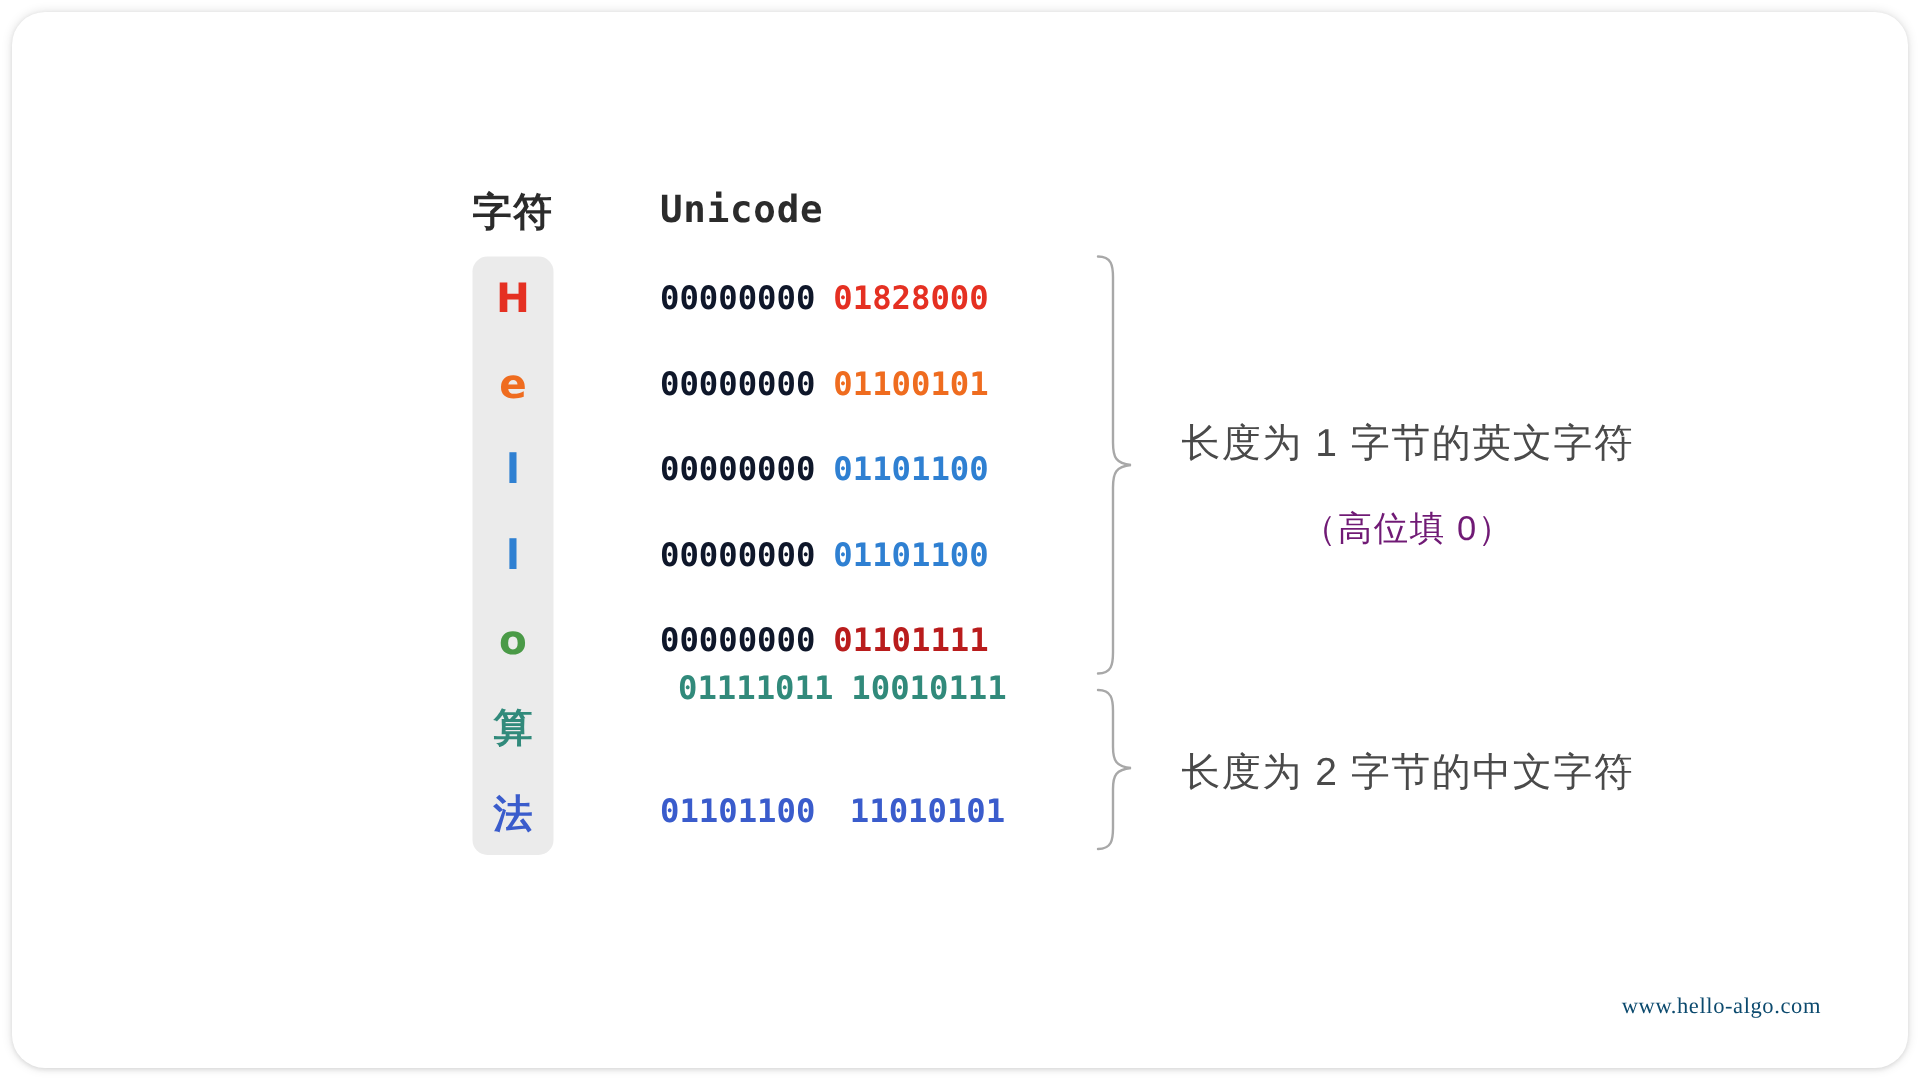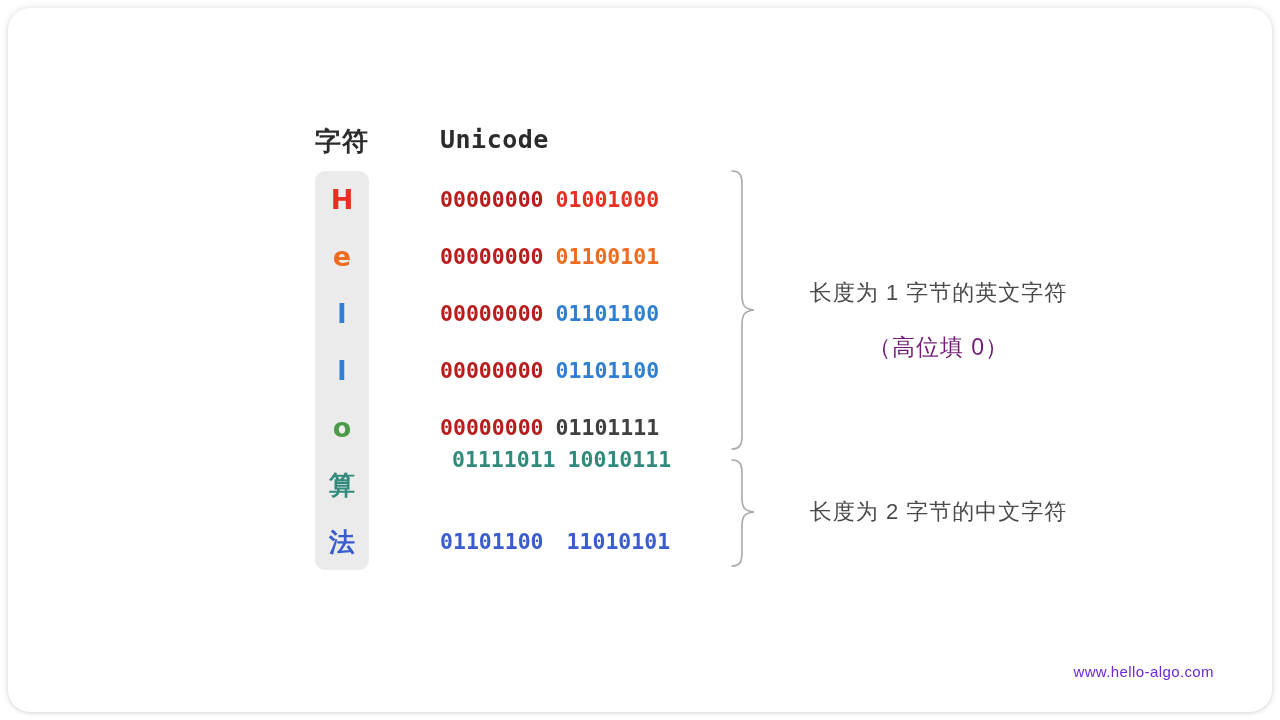--- a/index.html
+++ b/index.html
@@ -84,21 +84,21 @@
     width: 252px;
     height: 30px;
     line-height: 30px;
     font-family: "DejaVu Sans Mono", "Liberation Mono", monospace;
     font-size: 21.5px;
     font-weight: bold;
     white-space: nowrap;
     letter-spacing: 0px;
   }
   .bin-high {
-    color: #b91c1c;
+    color: #0f172a;
   }
   .bin-gap {
     display: inline-block;
     width: 12px;
   }
 
   
   .brace {
     position: absolute;
   }
@@ -107,38 +107,38 @@
   }
 
   
   .annotation {
     position: absolute;
     text-align: center;
     color: #4a4a4a;
     white-space: nowrap;
   }
   .annotation .line1 {
-    font-size: 22px;
+    font-size: 26px;
     letter-spacing: 1px;
   }
   .annotation .line2 {
     font-size: 23px;
     letter-spacing: 1px;
     color: #701a75;
     margin-top: 24px;
   }
 
   
   #watermark {
     position: absolute;
     right: 58px;
     bottom: 32px;
-    font-family: Liberation Sans, sans-serif;
+    font-family: Liberation Serif, serif;
     font-size: 15px;
-    color: #6d28d9;
+    color: #0c4a6e;
     letter-spacing: 0.4px;
   }
 </style>
 </head>
 <body>
 
 <div id="figure-card">
 
   <div class="col-header" id="header-char">字符</div>
   <div class="col-header" id="header-unicode">Unicode</div>
@@ -147,33 +147,33 @@
 
   <div class="char-cell latin" style="top:174px;color:#e53022;">H</div>
   <div class="char-cell latin" style="top:231px;color:#ef6c1f;">e</div>
   <div class="char-cell latin" style="top:288px;color:#2f80d2;">l</div>
   <div class="char-cell latin" style="top:345px;color:#2f80d2;">l</div>
   <div class="char-cell latin" style="top:402px;color:#4a9a47;">o</div>
   <div class="char-cell han" style="top:459px;color:#318a7b;">算</div>
   <div class="char-cell han" style="top:516px;color:#3a5ccc;">法</div>
 
   <div class="bin-row" style="top:177px;">
-    <span class="bin-high">00000000</span><span class="bin-gap"></span><span style="color:#e53022;">01001000</span>
+    <span class="bin-high">00000000</span><span class="bin-gap"></span><span style="color:#e53022;">01828000</span>
   </div>
   <div class="bin-row" style="top:234px;">
     <span class="bin-high">00000000</span><span class="bin-gap"></span><span style="color:#ef6c1f;">01100101</span>
   </div>
   <div class="bin-row" style="top:291px;">
     <span class="bin-high">00000000</span><span class="bin-gap"></span><span style="color:#2f80d2;">01101100</span>
   </div>
   <div class="bin-row" style="top:348px;">
     <span class="bin-high">00000000</span><span class="bin-gap"></span><span style="color:#2f80d2;">01101100</span>
   </div>
   <div class="bin-row" style="top:405px;">
-    <span class="bin-high">00000000</span><span class="bin-gap"></span><span style="color:#404040;">01101111</span>
+    <span class="bin-high">00000000</span><span class="bin-gap"></span><span style="color:#b91c1c;">01101111</span>
   </div>
   <div class="bin-row" style="top:437px;margin-left:12px;">
     <span style="color:#318a7b;">01111011</span><span class="bin-gap"></span><span style="color:#318a7b;">10010111</span>
   </div>
   <div class="bin-row" style="top:519px;">
     <span style="color:#3a5ccc;">01101100</span><span class="bin-gap"></span><span style="color:#3a5ccc;margin-left:11px;">11010101</span>
   </div>
 
   <div class="brace" style="left:722px; top:161px;">
     <svg width="26" height="282" viewBox="0 0 26 282" fill="none" xmlns="http://www.w3.org/2000/svg">

